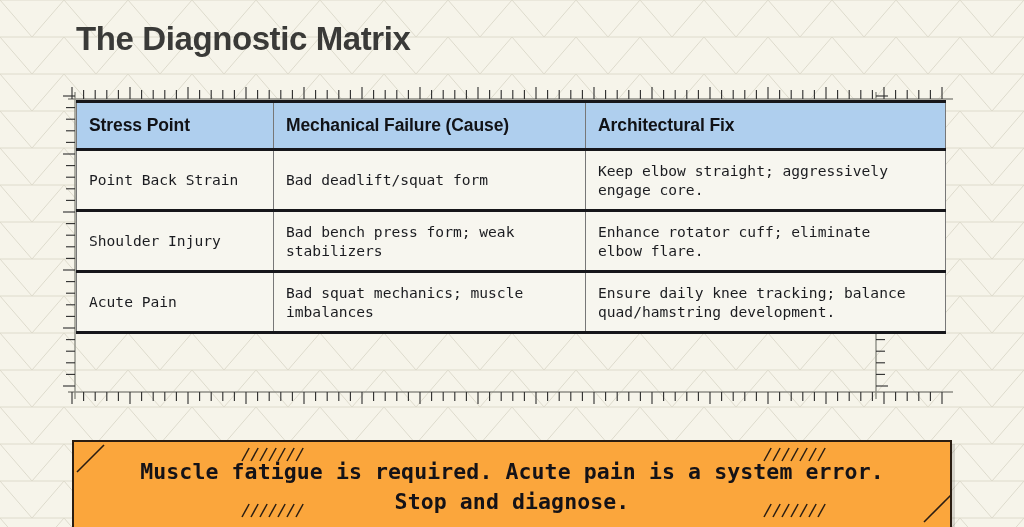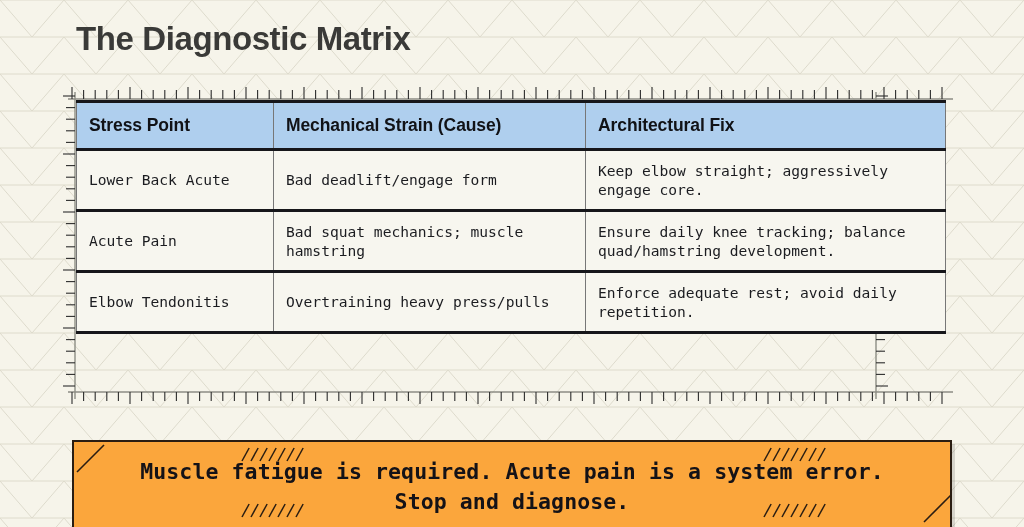--- a/index.html
+++ b/index.html
@@ -393,60 +393,61 @@
 
   <table id="matrix">
     <colgroup>
       <col class="c1">
         <col class="c2">
         <col class="c3">
     </colgroup>
     <thead>
       <tr>
         <th>Stress Point</th>
-        <th>Mechanical Strain (Cause)</th>
+        <th>Mechanical Failure (Cause)</th>
         <th>Architectural Fix</th>
       </tr>
     </thead>
     <tbody>
       <tr>
         <td>
-            <span class="cell-text">Lower Back Acute</span>
-          </td>
-        <td>
-            <span class="cell-text">Bad deadlift/engage form</span>
+            <span class="cell-text">Point Back Strain</span>
+          </td>
+        <td>
+            <span class="cell-text">Bad deadlift/squat form</span>
           </td>
         <td class="col-fix">
             <span class="cell-text">Keep elbow straight; aggressively
 engage core.</span>
           </td>
       </tr>
       <tr>
         <td>
+            <span class="cell-text">Shoulder Injury</span>
+          </td>
+        <td>
+            <span class="cell-text">Bad bench press form; weak
+stabilizers</span>
+          </td>
+        <td class="col-fix">
+            <span class="cell-text">Enhance rotator cuff; eliminate
+elbow flare.</span>
+          </td>
+      </tr>
+      <tr>
+        <td>
             <span class="cell-text">Acute Pain</span>
           </td>
         <td>
             <span class="cell-text">Bad squat mechanics; muscle
-hamstring</span>
+imbalances</span>
           </td>
         <td class="col-fix">
             <span class="cell-text">Ensure daily knee tracking; balance
 quad/hamstring development.</span>
-          </td>
-      </tr>
-      <tr>
-        <td>
-            <span class="cell-text">Elbow Tendonitis</span>
-          </td>
-        <td>
-            <span class="cell-text">Overtraining heavy press/pulls</span>
-          </td>
-        <td class="col-fix">
-            <span class="cell-text">Enforce adequate rest; avoid daily
-repetition.</span>
           </td>
       </tr>
     </tbody>
   </table>
 </div>
 
 <div id="callout">
   <svg id="callout-deco" width="880" height="83" viewBox="0 0 880 83" preserveAspectRatio="none" aria-hidden="true">
 
     <line x1="3" y1="30" x2="30" y2="3" stroke="#2a1d12" stroke-width="1.6"></line>

